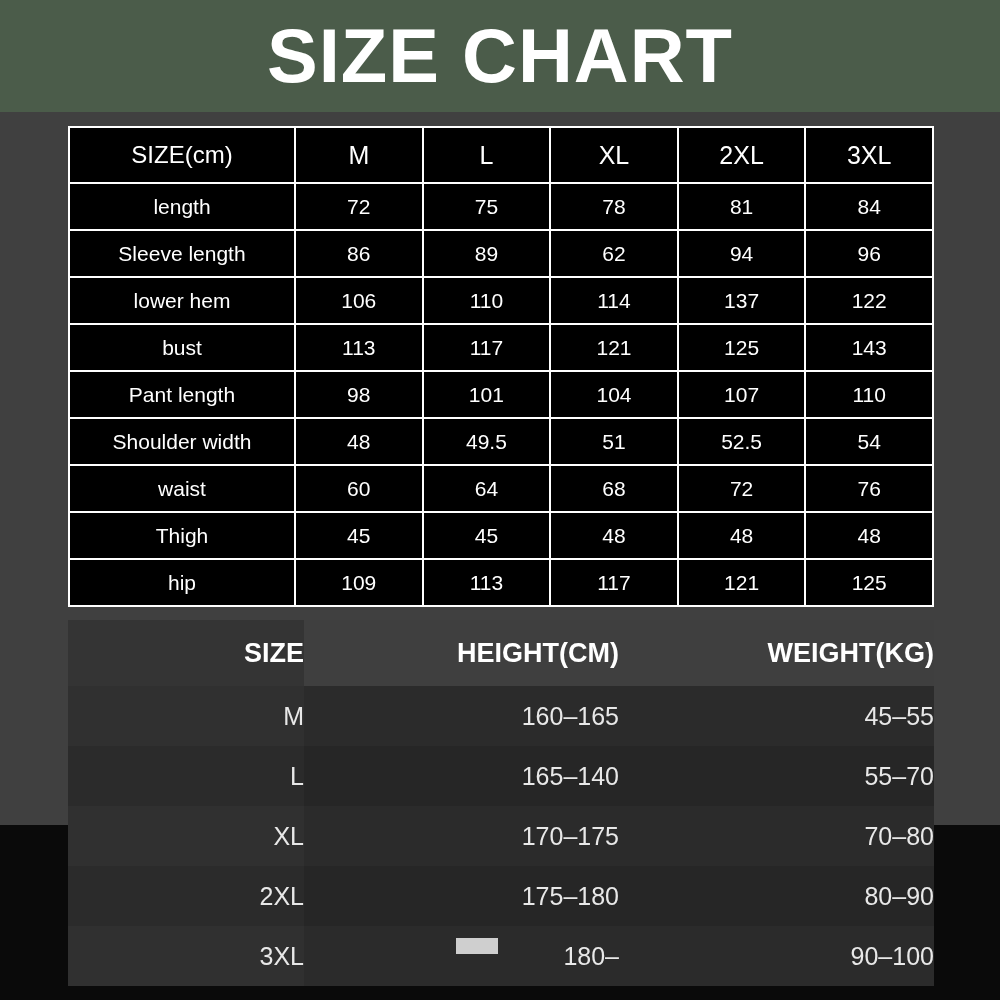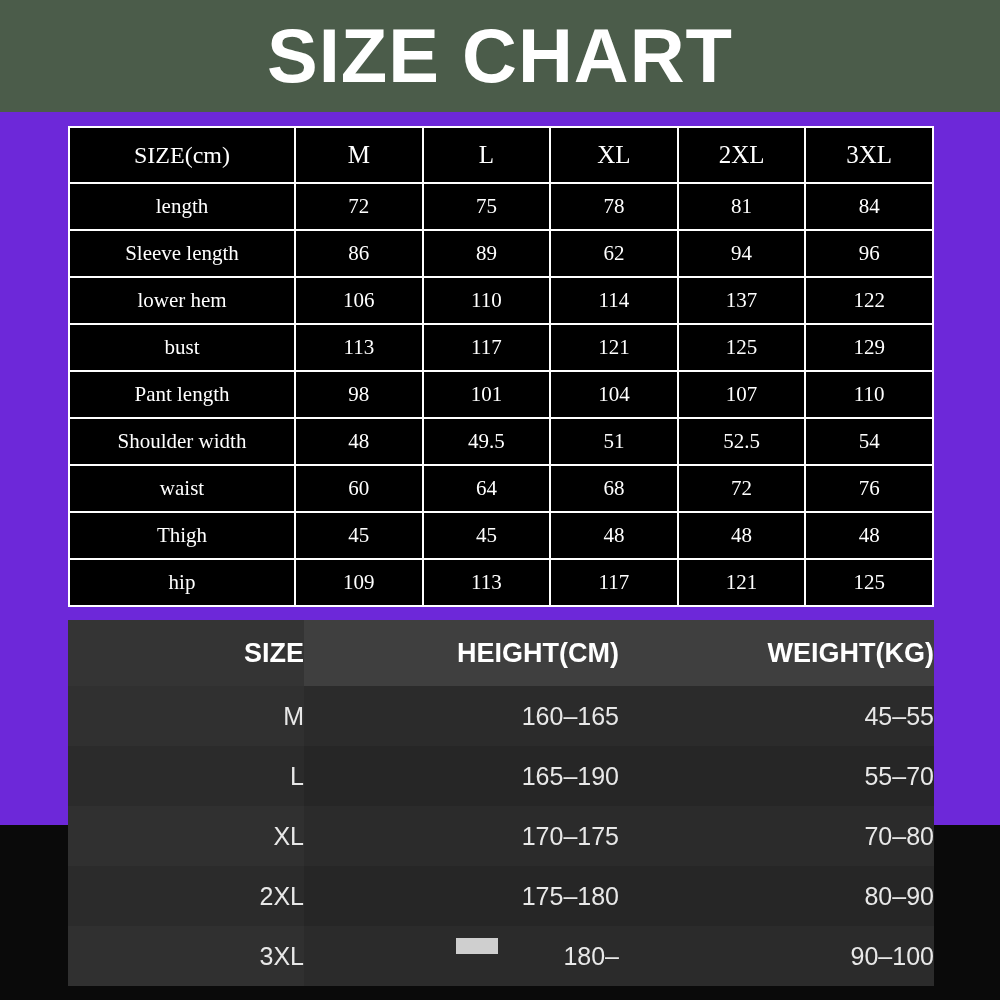--- a/index.html
+++ b/index.html
@@ -5,21 +5,21 @@
   * { box-sizing: border-box; margin: 0; padding: 0; }
   html, body {
     width: 1000px; height: 1000px;
     background: #0a0a0a;
     font-family: "Liberation Sans", sans-serif;
     overflow: hidden;
   }
   #page {
     position: relative;
     width: 1000px; height: 825px;
-    background: #6d28d9;
+    background: #404040;
     padding-left: 36px;
   }
 
   
   .header {
     position: absolute;
     left: 0; top: 0;
     width: 1000px; height: 112px;
     background: #4b5c4a;
     display: flex;
@@ -44,21 +44,21 @@
     background: #000000;
     table-layout: fixed;
   }
   .table-main td {
     border: 2px solid #ffffff;
     color: #ffffff;
     text-align: center;
     font-size: 21px;
     height: 47px;
     background: #000000;
-    font-family: Liberation Serif, serif;
+    font-family: Liberation Sans, sans-serif;
   }
   .table-main tr:first-child td {
     font-size: 25px;
     height: 56px;
   }
   .table-main td.rowhead {
     width: 226px;
     font-size: 21px;
   }
   .table-main tr:first-child td.rowhead {
@@ -157,21 +157,21 @@
         <td>137</td>
         <td>122</td>
       </tr>
 
       <tr>
         <td class="rowhead">bust</td>
         <td>113</td>
         <td>117</td>
         <td>121</td>
         <td>125</td>
-        <td>129</td>
+        <td>143</td>
       </tr>
 
       <tr>
         <td class="rowhead">Pant length</td>
         <td>98</td>
         <td>101</td>
         <td>104</td>
         <td>107</td>
         <td>110</td>
       </tr>
@@ -221,21 +221,21 @@
         <td class="c1">HEIGHT(CM)</td>
         <td class="c2">WEIGHT(KG)</td>
       </tr>
       <tr class="r0">
         <td class="c0">M</td>
         <td class="c1">160–165</td>
         <td class="c2">45–55</td>
       </tr>
       <tr class="r1">
         <td class="c0">L</td>
-        <td class="c1">165–190</td>
+        <td class="c1">165–140</td>
         <td class="c2">55–70</td>
       </tr>
       <tr class="r2">
         <td class="c0">XL</td>
         <td class="c1">170–175</td>
         <td class="c2">70–80</td>
       </tr>
       <tr class="r3">
         <td class="c0">2XL</td>
         <td class="c1">175–180</td>

